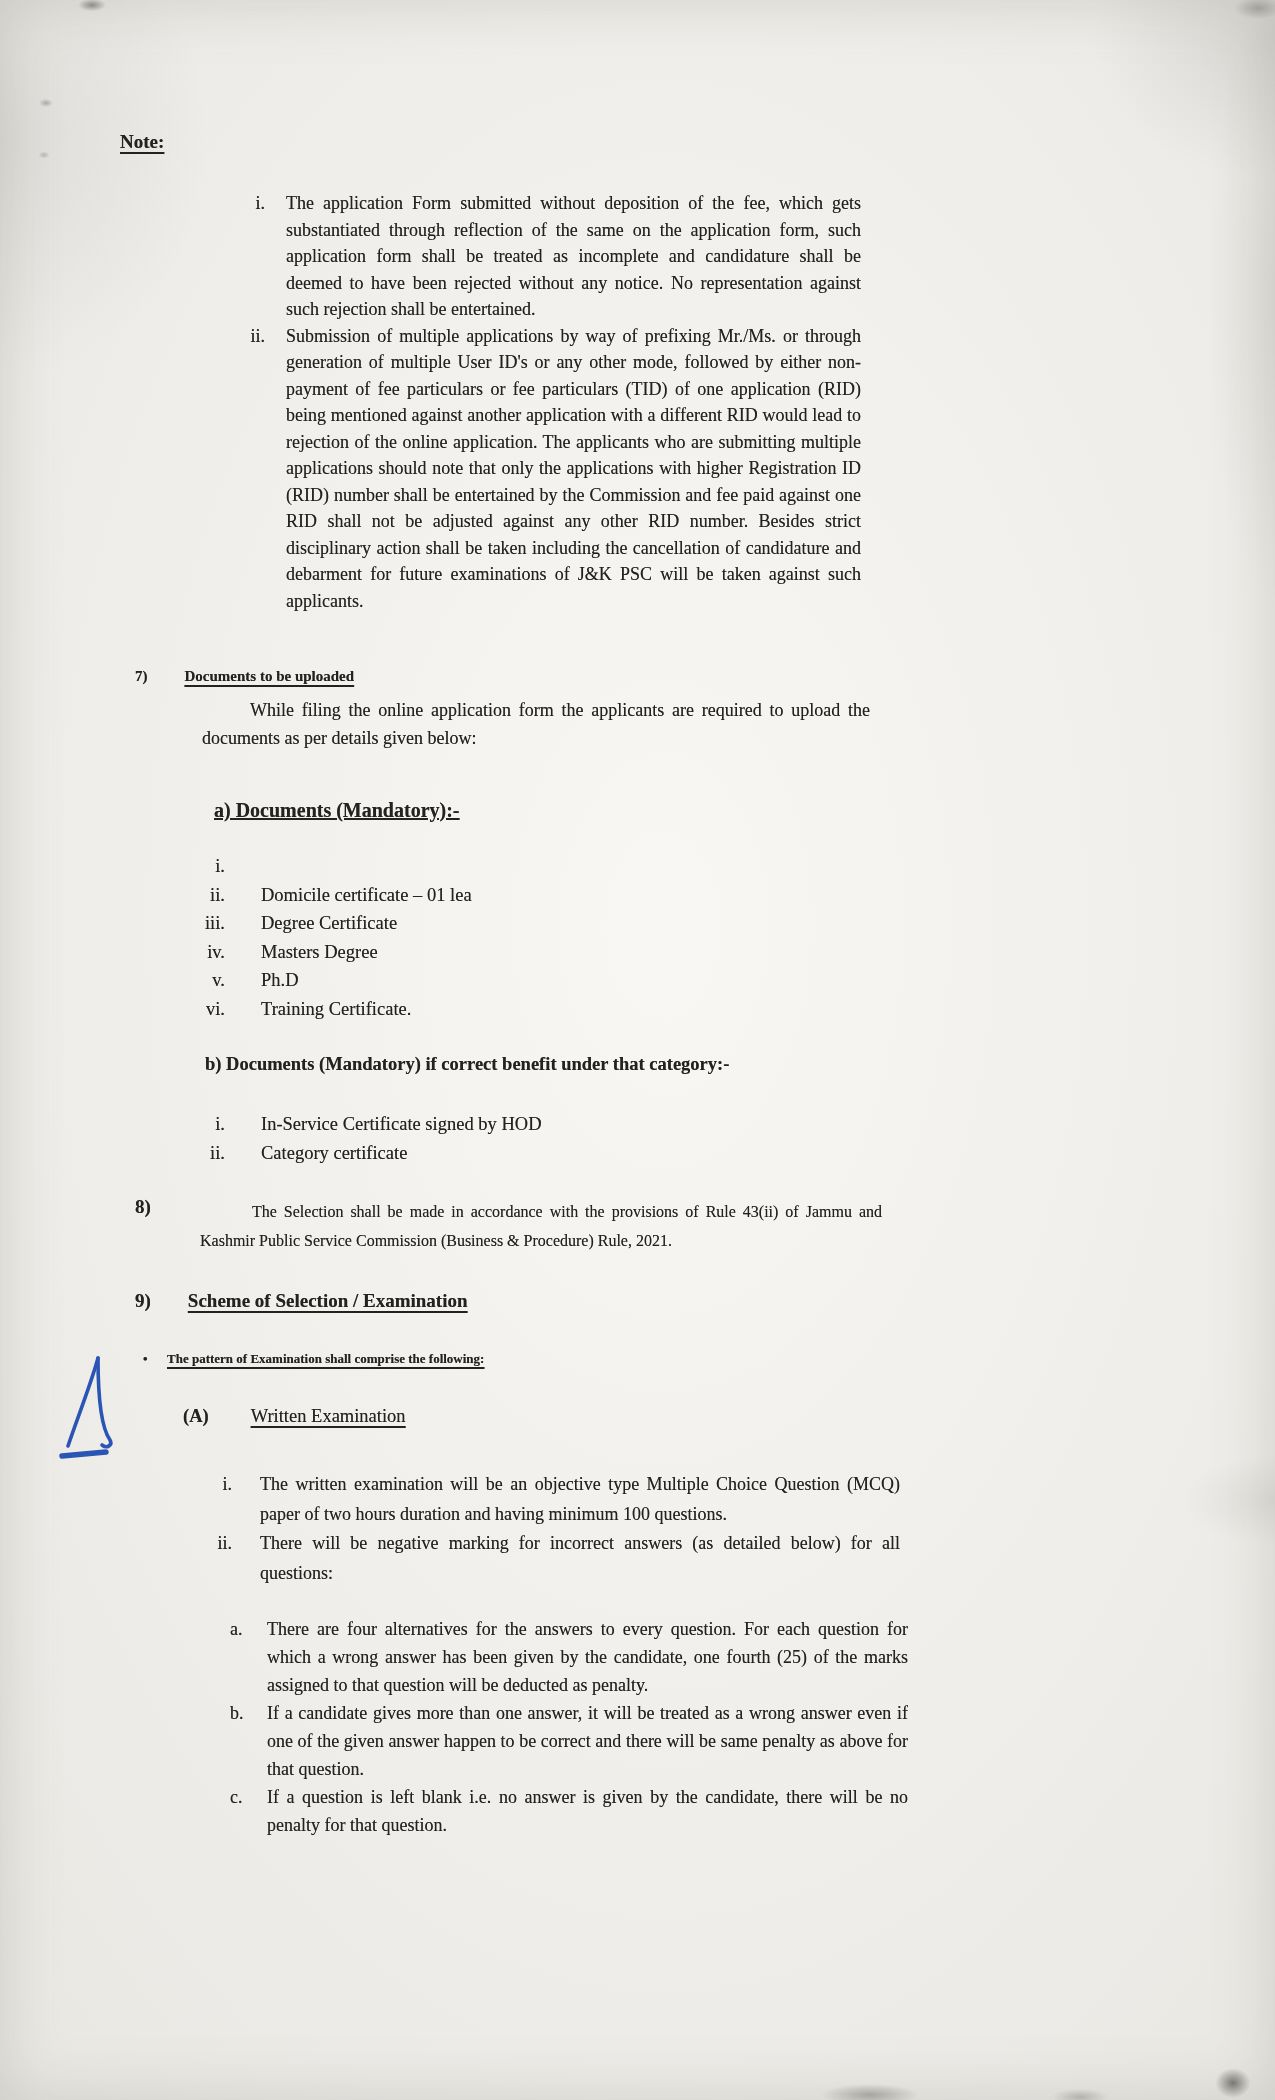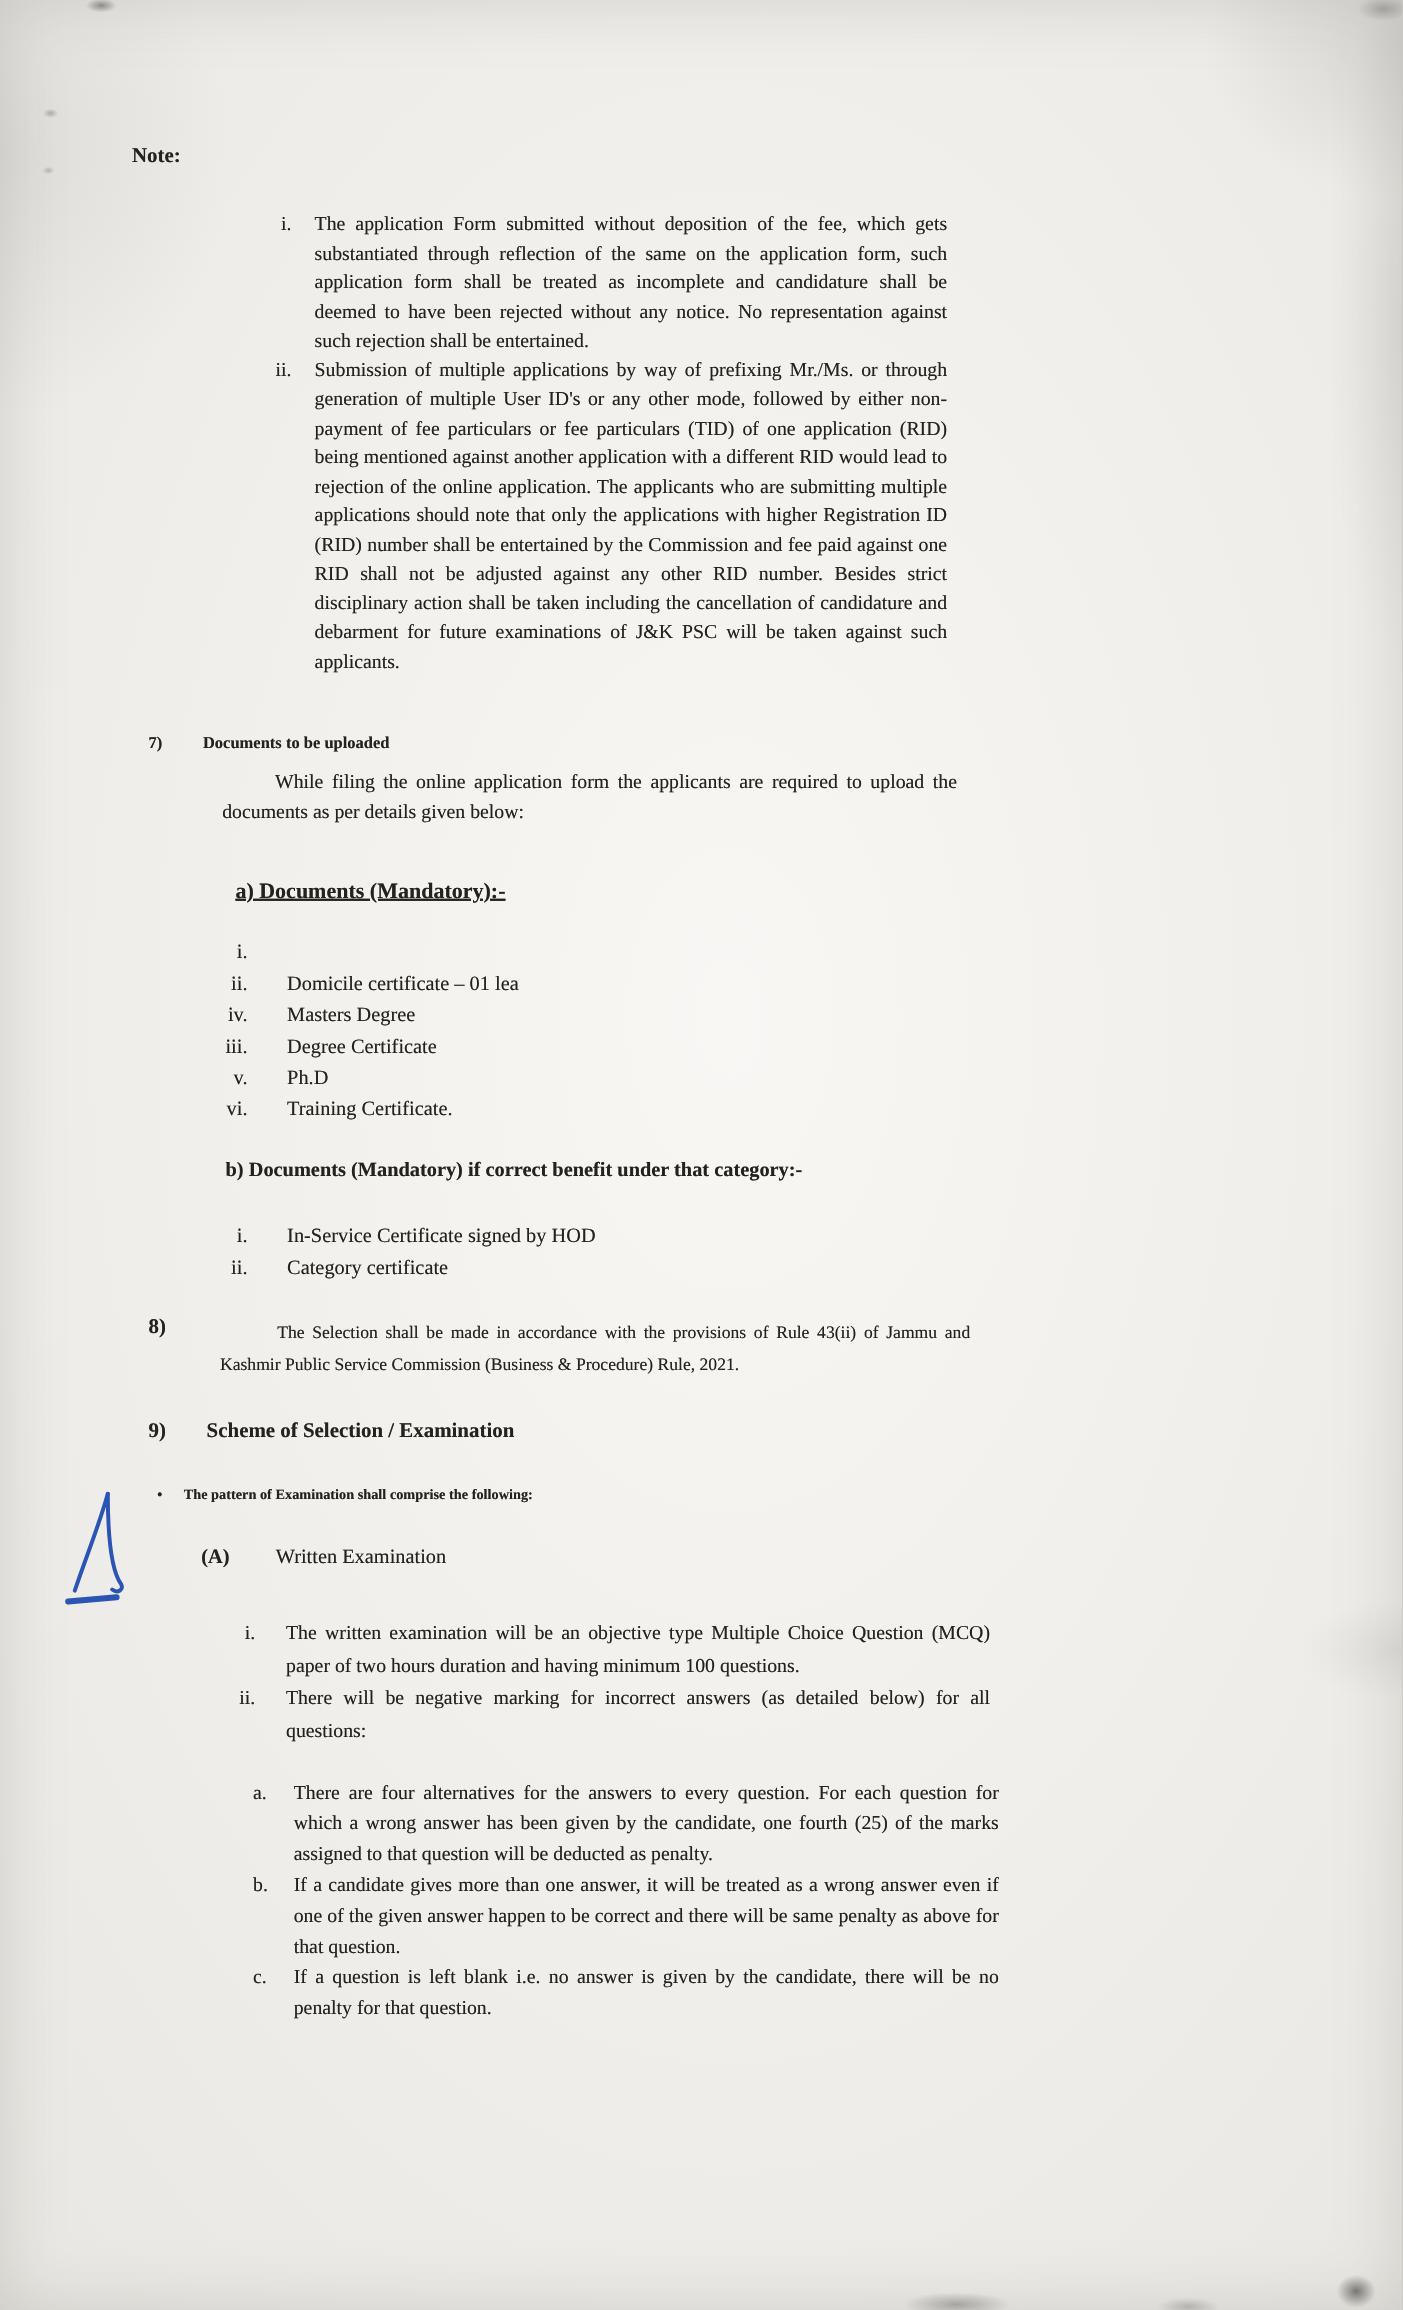--- a/index.html
+++ b/index.html
@@ -26,21 +26,21 @@
       radial-gradient(10px 6px  at 46px 103px,  rgba(120,118,115,.5), transparent 70%),
       radial-gradient(8px 5px   at 44px 155px,  rgba(130,128,125,.45),transparent 70%),
       radial-gradient(26px 22px at 1233px 2083px, rgba(62,60,58,.65), transparent 68%),
       radial-gradient(70px 16px at 870px 2095px, rgba(110,108,104,.5), transparent 70%),
       radial-gradient(40px 12px at 1080px 2097px, rgba(120,118,114,.4), transparent 70%),
       radial-gradient(120px 60px at 1272px 1500px, rgba(160,158,154,.18), transparent 75%);
     box-shadow: inset 0 0 60px rgba(120,118,112,.25);
   }
   .abs{position:absolute;}
   .b{font-weight:bold;}
-  .u{text-decoration-thickness:2px;text-underline-offset:4px;}
+  .u{text-decoration:underline;text-decoration-thickness:2px;text-underline-offset:4px;}
   .just{text-align:justify;text-align-last:left;}
   .li{display:flex;}
   .li .mk{flex:0 0 auto;text-align:right;}
   .li .tx{flex:1 1 auto;}
 
   
   .note-head{top:131px;left:120px;font-size:19px;}
   .notes{top:190px;left:245px;width:616px;font-size:18px;line-height:26.5px;}
   .notes .mk{width:20px;}
   .notes .tx{margin-left:21px;}
@@ -110,26 +110,26 @@
 
   <div class="abs docs docs-a">
     <div class="li">
       <span class="mk">i.</span>
     </div>
     <div class="li">
       <span class="mk">ii.</span>
       <span class="tx">Domicile certificate – 01 lea</span>
     </div>
     <div class="li">
+      <span class="mk">iii.</span>
+      <span class="tx">Degree Certificate</span>
+    </div>
+    <div class="li">
       <span class="mk">iv.</span>
       <span class="tx">Masters Degree</span>
-    </div>
-    <div class="li">
-      <span class="mk">iii.</span>
-      <span class="tx">Degree Certificate</span>
     </div>
     <div class="li">
       <span class="mk">v.</span>
       <span class="tx">Ph.D</span>
     </div>
     <div class="li">
       <span class="mk">vi.</span>
       <span class="tx">Training Certificate.</span>
     </div>
   </div>

